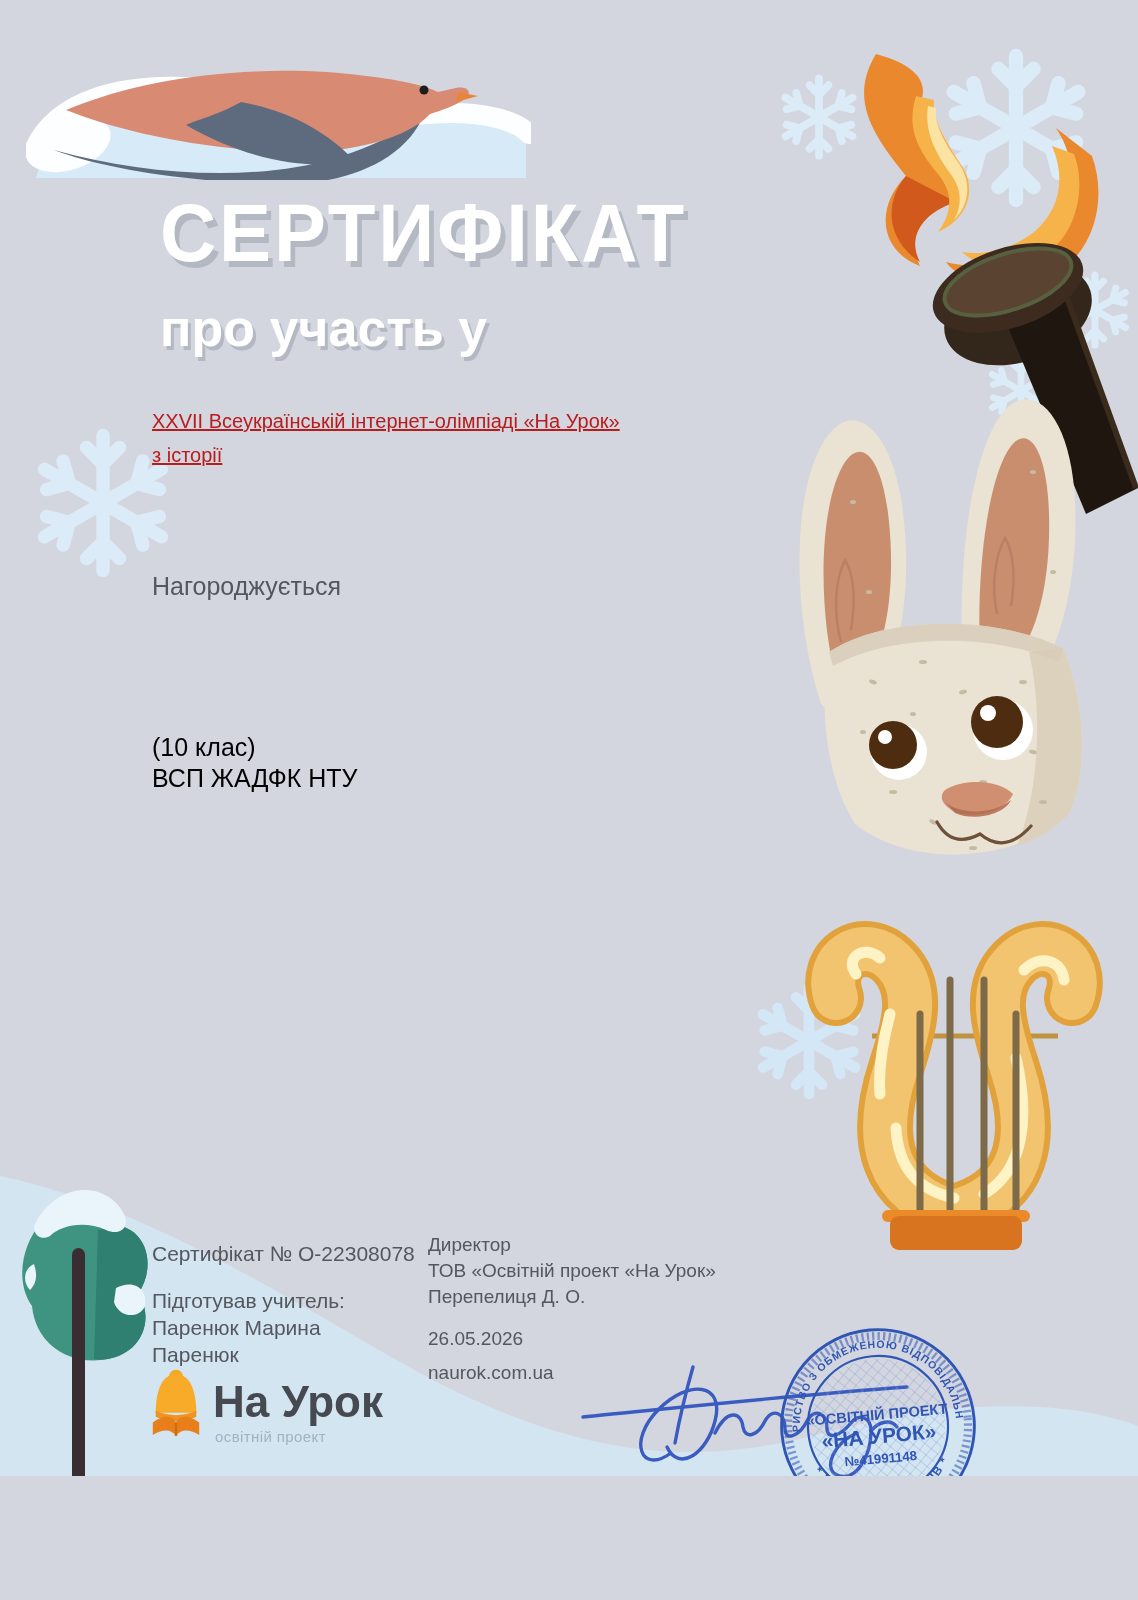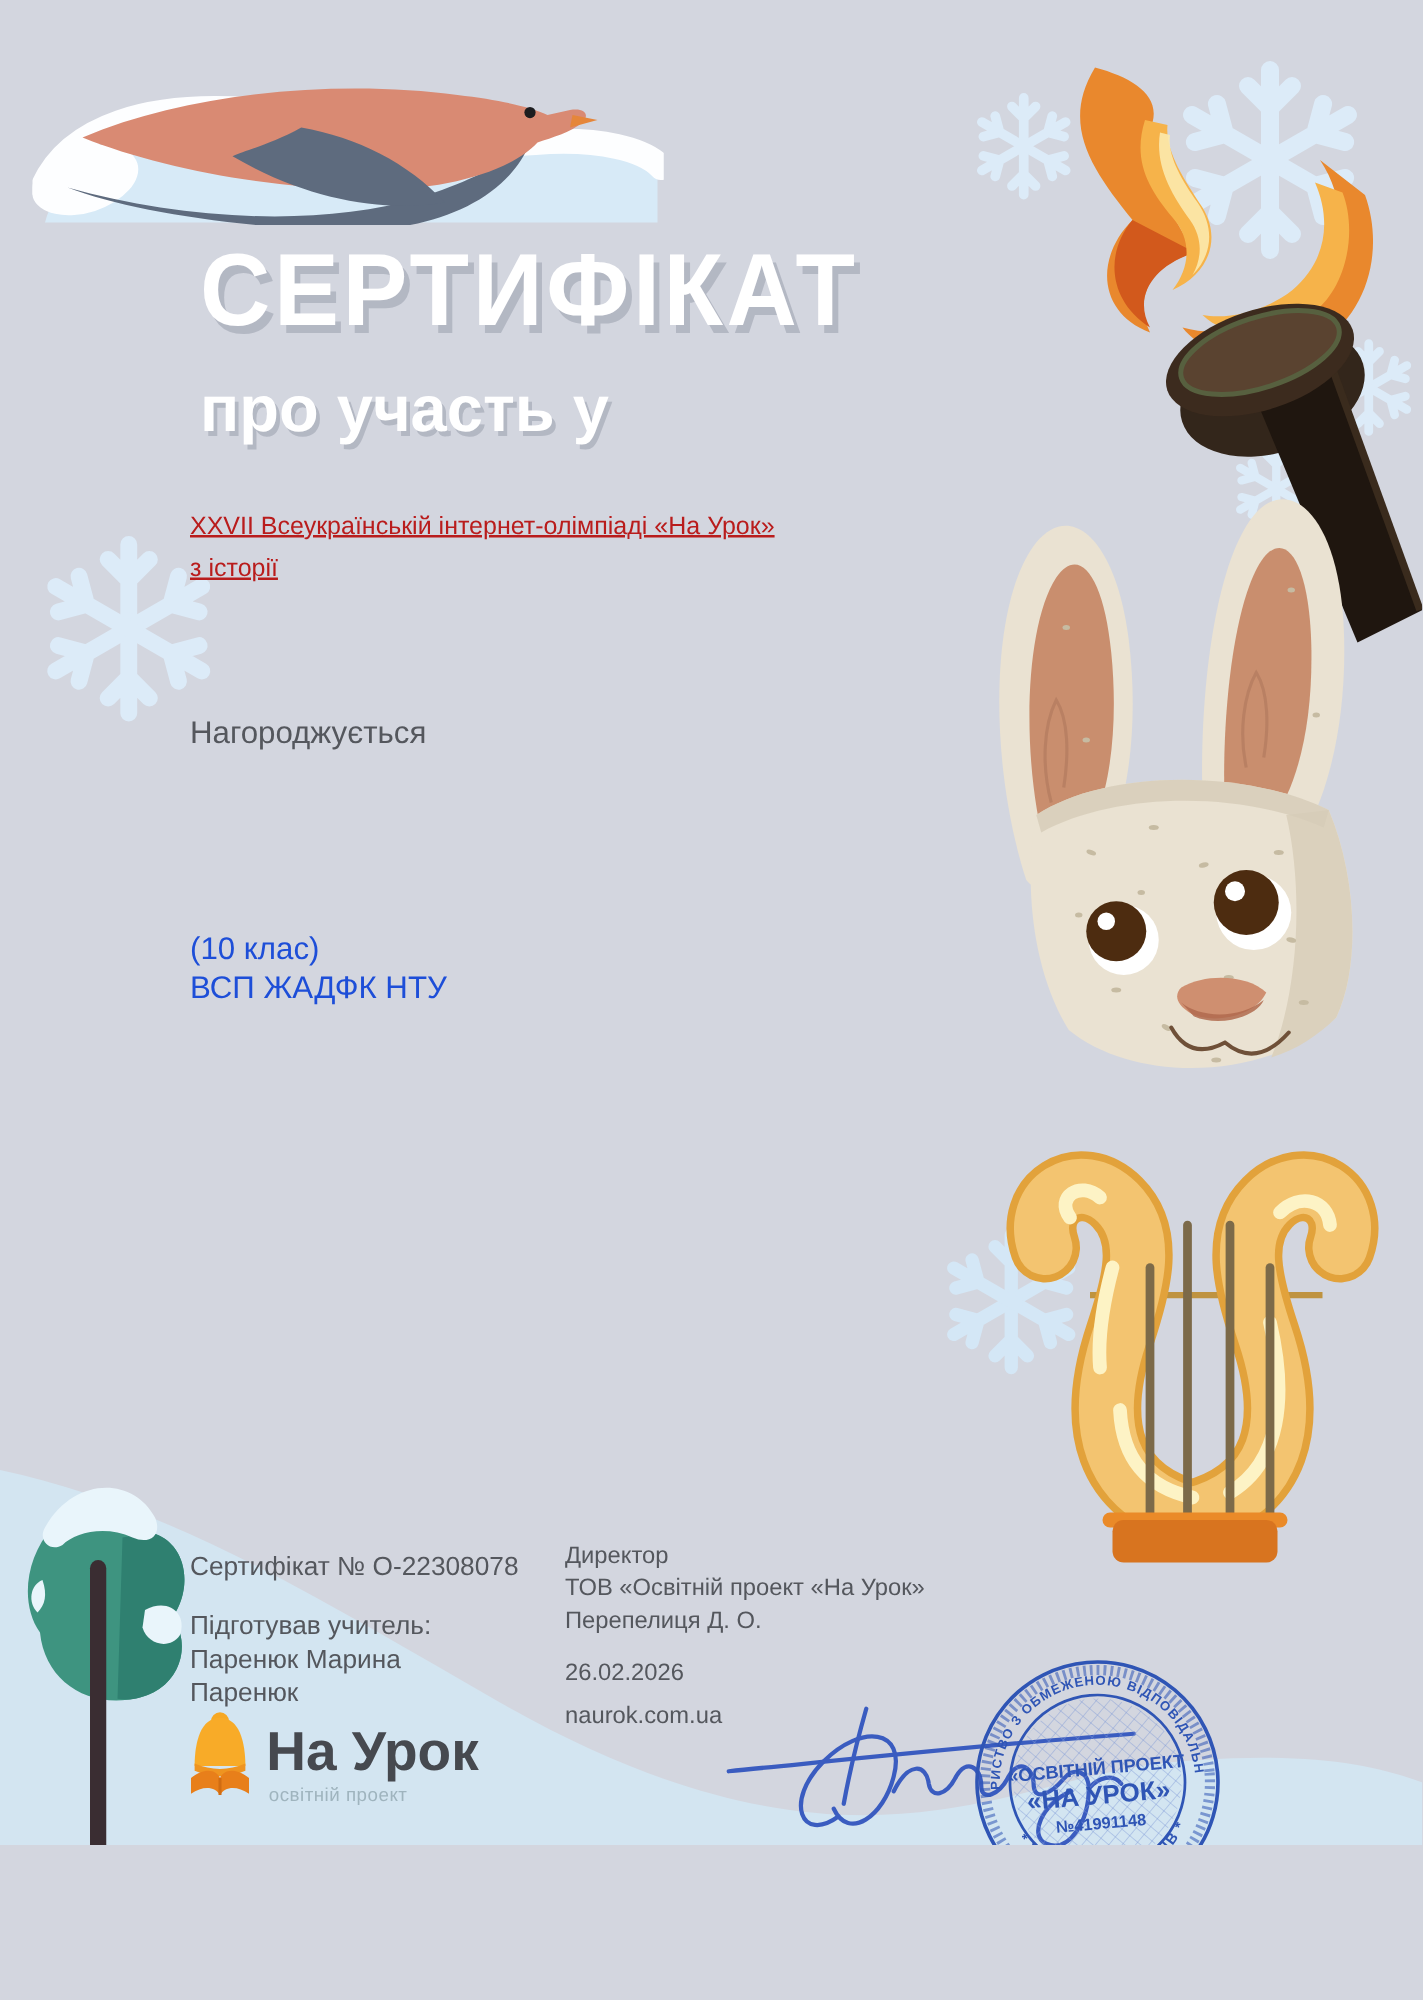--- a/index.html
+++ b/index.html
@@ -5,23 +5,23 @@
   html,body{margin:0;padding:0;background:#d3d6df;}
   .page{position:relative;width:1138px;height:1476px;background:#d3d6df;overflow:hidden;
         font-family:"Liberation Sans", sans-serif;color:#54575d;}
   .abs{position:absolute;}
   .title{font-size:82px;font-weight:700;letter-spacing:3px;color:#ffffff;
          text-shadow:5px 6px 0 rgba(158,164,176,.6);transform:scaleX(.95);transform-origin:left top;white-space:nowrap;}
   .subtitle{font-size:52px;font-weight:700;color:#ffffff;text-shadow:3px 4px 0 rgba(158,164,176,.6);white-space:nowrap;}
   .event{font-size:20px;line-height:34px;color:#b91c1c;text-decoration:underline;}
   .award-label{font-size:25px;color:#54575d;}
   .name{font-size:37px;font-weight:700;color:#44474d;white-space:nowrap;}
-  .grade{font-size:25px;color:#1d4ed8;margin-top:12px;}
+  .grade{font-size:25px;color:#000000;}
   .small{font-size:21px;line-height:27px;color:#54575d;}
-  .dir{font-size:19px;line-height:26px;color:#54575d;margin-left:24px;}
+  .dir{font-size:19px;line-height:26px;color:#54575d;}
   .logo-name{font-size:44px;font-weight:700;color:#46494f;white-space:nowrap;}
   .logo-tag{font-size:15px;color:#9fb4be;letter-spacing:.4px;white-space:nowrap;text-align:center;}
   svg{display:block;}
 </style>
 </head>
 <body>
 
 <div class="page">
 
   <svg width="0" height="0" style="position:absolute">
@@ -200,21 +200,21 @@
     <path d="M30,56 L30,70" stroke="#d06c12" stroke-width="2.5"></path>
   </svg>
   <div class="abs logo-name" style="left:213px;top:1377px">На Урок</div>
   <div class="abs logo-tag" style="left:215px;top:1428px">освітній проект</div>
 
   <div class="abs dir" style="left:428px;top:1232px;width:330px">
     <div>Директор</div>
     <div>ТОВ «Освітній проект «На Урок»</div>
     <div>Перепелиця Д. О.</div>
   </div>
-  <div class="abs dir" style="left:428px;top:1326px">26.02.2026</div>
+  <div class="abs dir" style="left:428px;top:1326px">26.05.2026</div>
   <div class="abs dir" style="left:428px;top:1360px">naurok.com.ua</div>
 
   <svg class="abs" style="left:575px;top:1325px" width="340" height="165" viewBox="0 0 340 165">
     <g stroke="#3a5cc0" stroke-width="3.4" fill="none" stroke-linecap="round">
       <path d="M8,92 C90,84 220,70 332,62"></path>
       <path d="M96,128 C66,150 52,116 84,84 C114,54 150,58 140,96 C132,128 104,148 92,122"></path>
       <path d="M118,42 C110,70 104,96 100,118"></path>
       <path d="M140,108 C152,84 166,86 168,102 C170,114 182,112 190,96 C198,82 210,88 210,104 C210,116 224,112 232,96 C240,82 252,88 252,104 C253,116 266,110 276,98 C284,88 296,92 296,106 C296,132 280,158 262,150 C248,144 258,118 282,108"></path>
       <path d="M296,106 C304,96 316,94 322,102"></path>
     </g>

